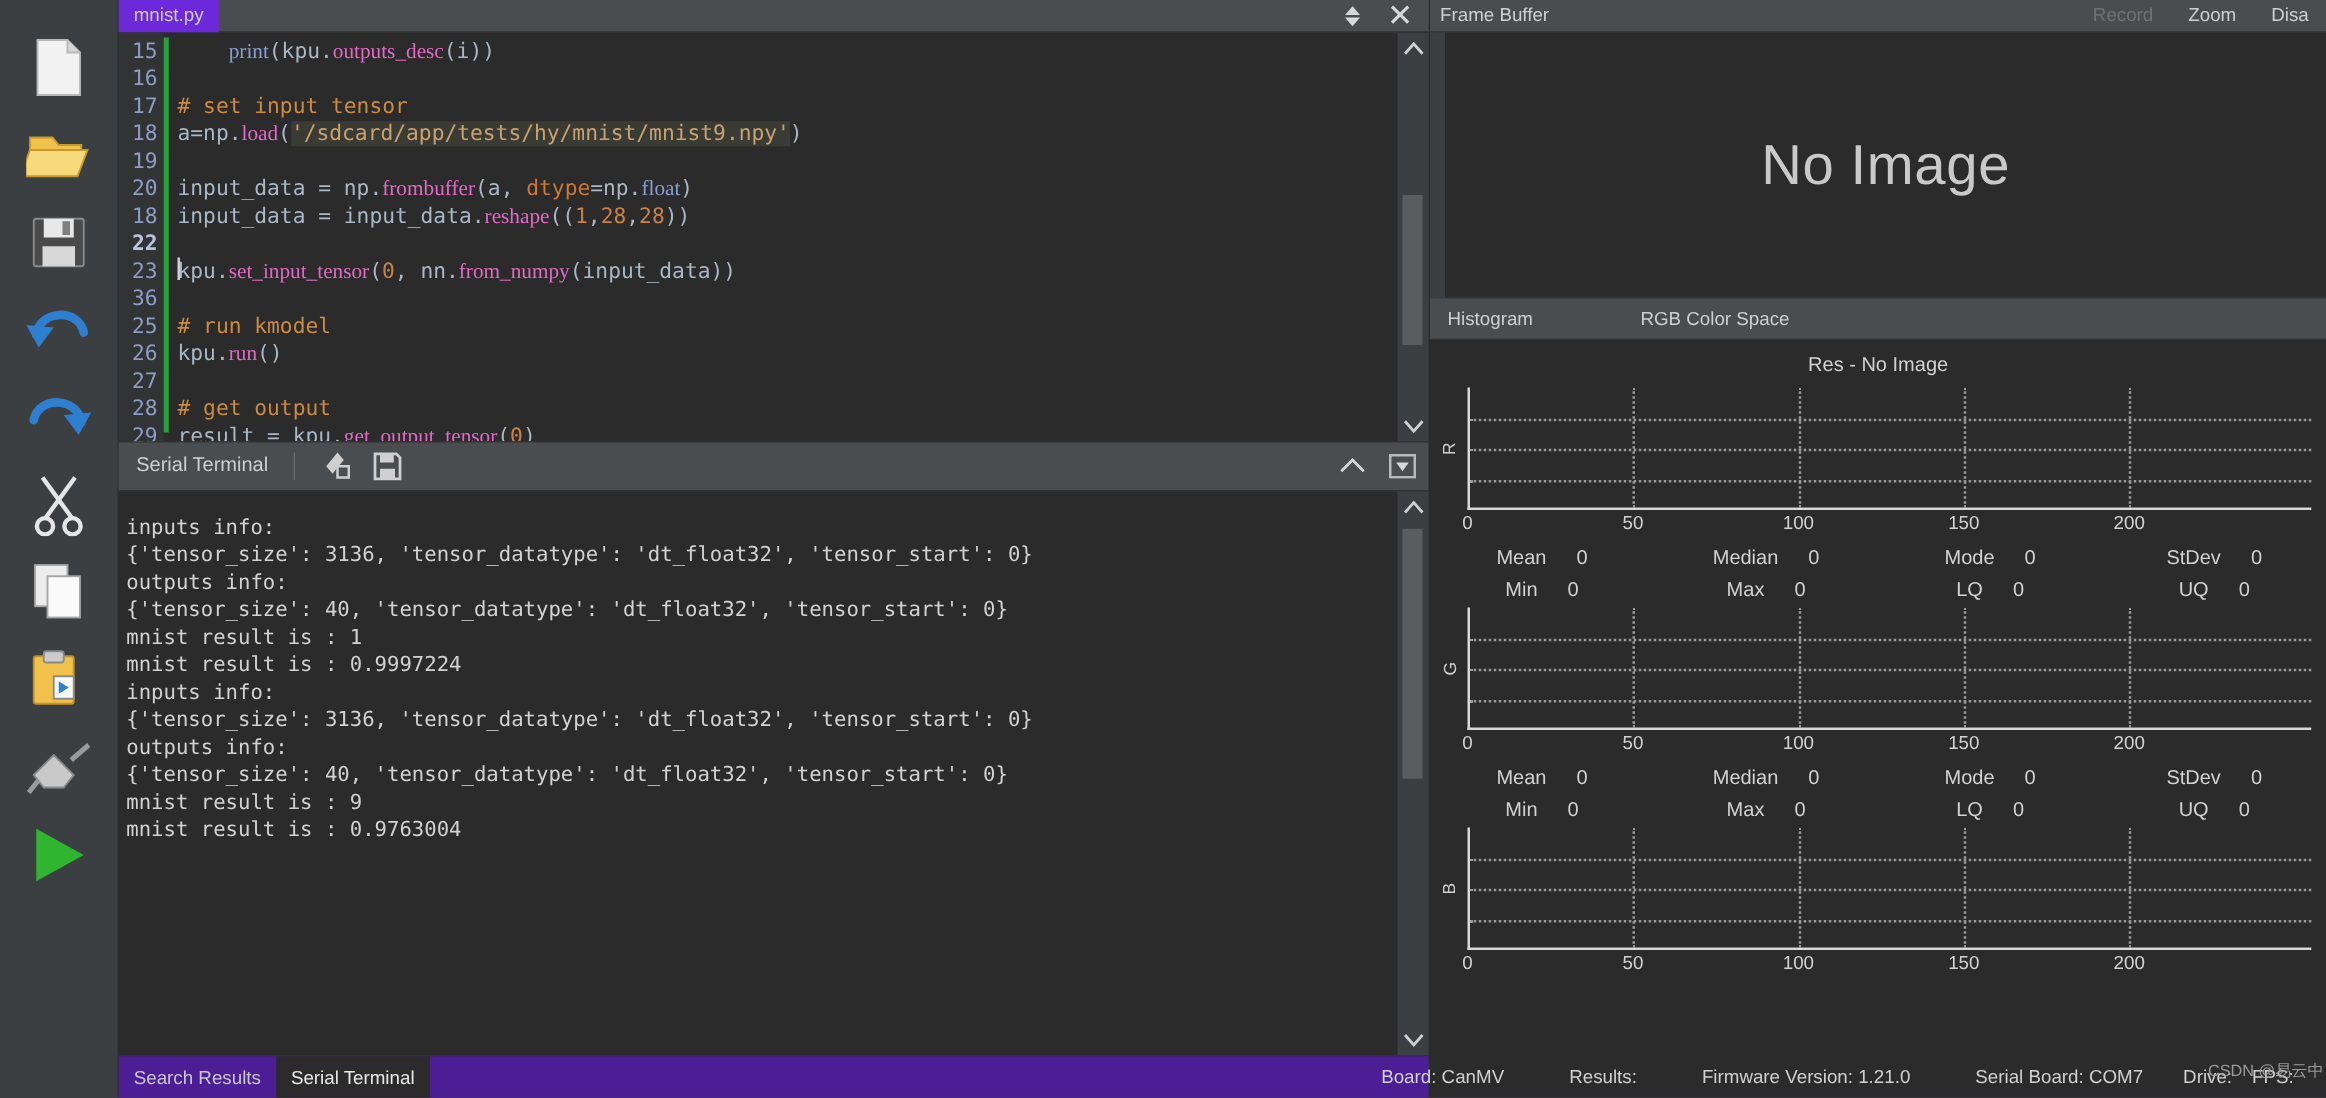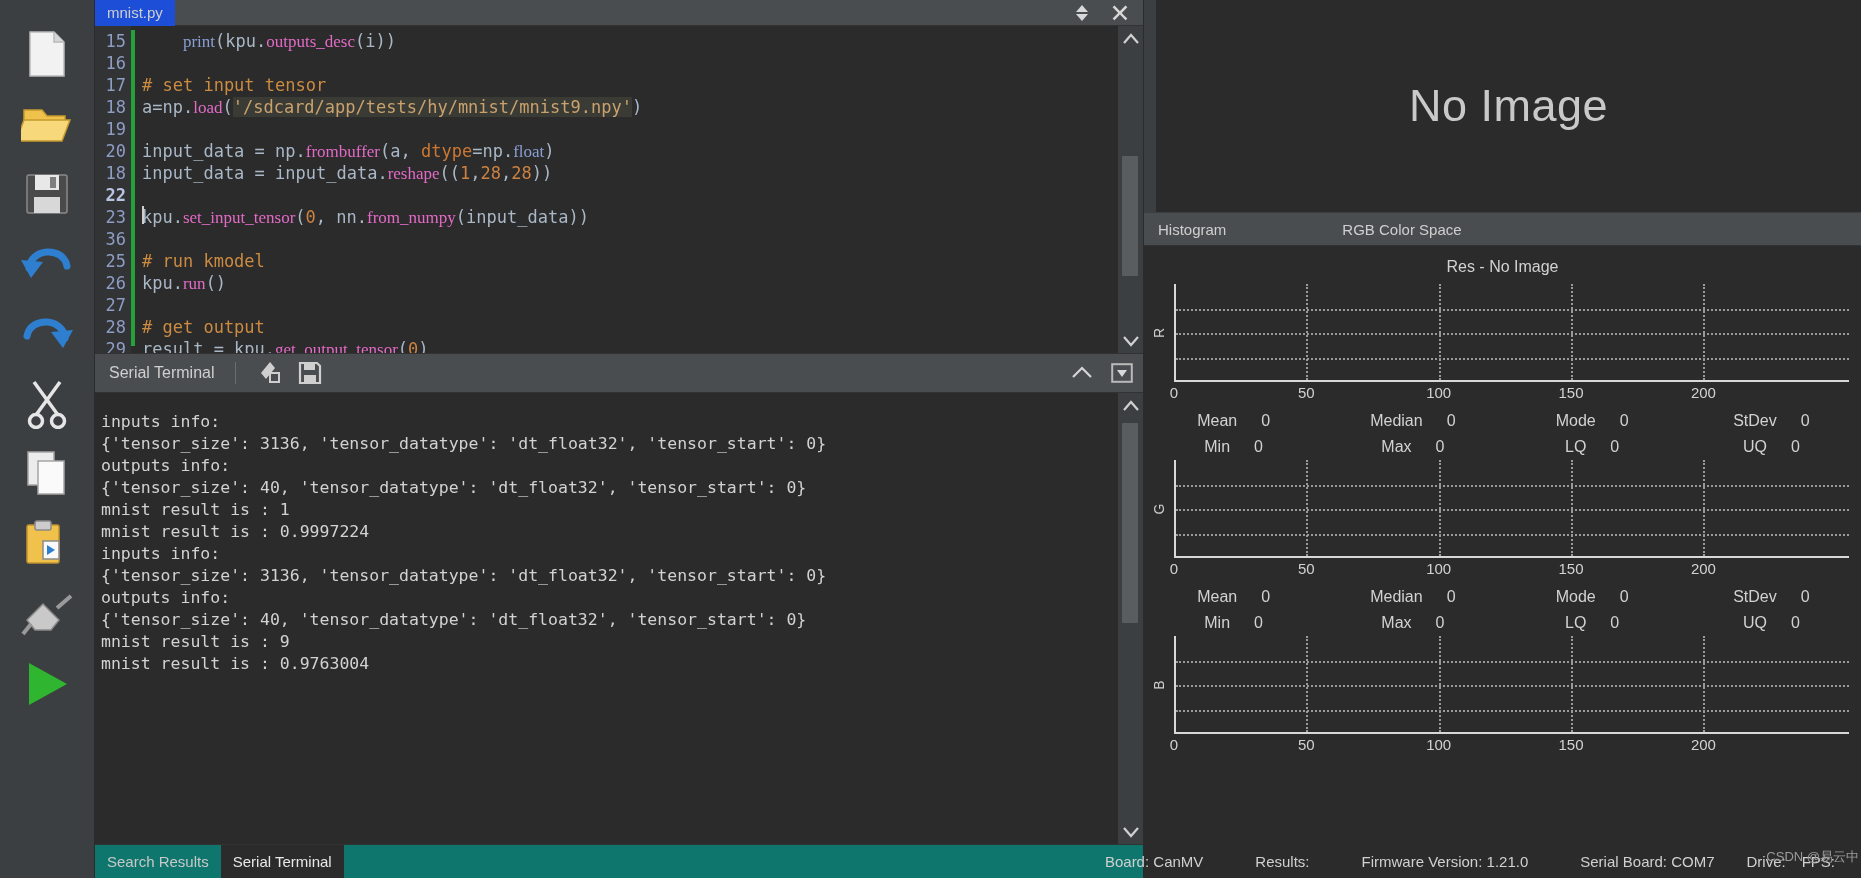--- a/index.html
+++ b/index.html
@@ -33,21 +33,21 @@
   .editor-tabbar {
     height: 26px; background: #4a4d4f;
     display: flex; align-items: center;
     border-bottom: 1px solid #323232;
     position: relative;
   }
   .editor-tabbar .filetab {
     height: 26px; padding: 0 12px;
     display: flex; align-items: center;
     font-size: 15px; color: #cfcfcf;
-    background: #1d4ed8;
+    background: #6d28d9;
   }
   .tabbar-spacer { flex: 1; }
   .tab-updown { width: 30px; display:flex; flex-direction:column; align-items:center; justify-content:center; gap:2px; cursor:pointer; }
   .tri-up { width:0;height:0;border-left:6px solid transparent;border-right:6px solid transparent;border-bottom:7px solid #d8d8d8; }
   .tri-down { width:0;height:0;border-left:6px solid transparent;border-right:6px solid transparent;border-top:7px solid #d8d8d8; }
   .tab-close { width: 46px; text-align:center; font-size: 25px; color: #d8d8d8; cursor: pointer; line-height: 26px; font-weight: 300; }
 
   
   .code-wrap { position: relative; height: 327px; background: #2b2b2b; display: flex; overflow: hidden; }
   .gutter {
@@ -97,21 +97,21 @@
 
   .term-body { flex: 1; background: #2b2b2b; display:flex; overflow:hidden; }
   .term-text {
     flex: 1; padding: 18px 0 0 6px;
     font-family: "DejaVu Sans Mono", monospace; font-size: 16.5px;
     color: #d2d2d2; white-space: pre; line-height: 22px; overflow: hidden;
   }
   .term-scroll { width: 25px; background: #3c3f41; flex:0 0 25px; position:relative; display:flex; flex-direction:column; align-items:center;}
 
   
-  .bottom-tabs { height: 34px; background: #0f766e; display:flex; align-items:center; border-top:1px solid #323232;}
+  .bottom-tabs { height: 34px; background: #4c1d95; display:flex; align-items:flex-start; border-top:1px solid #323232;}
   .btab { height: 34px; padding: 0 12px; display:flex; align-items:center; font-size:15px; color:#c8c8c8; cursor:pointer;}
   .btab.active { background: #2b2b2b; color: #e8e8e8; }
 
   
   .right { flex: 1; height: 878px; display:flex; flex-direction:column; background:#3c3f41; border-left:1px solid #2b2b2b;}
   .fb-header {
     height: 26px; background:#4a4d4f; display:flex; align-items:center;
     border-bottom:1px solid #323232; font-size:15px; color:#cfcfcf; padding-left:8px;
   }
   .fb-header .title { padding-right: 12px; }
@@ -123,21 +123,21 @@
     border-bottom: 1px solid #3c3f41;
     margin-left: 12px;
   }
   .fb-noimage { font-size: 45px; color: #c9c9c9; font-weight: 300; letter-spacing: 0.5px; }
 
   .hist-header {
     height: 33px; background:#4a4d4f; display:flex; align-items:center;
     font-size:15px; color:#cfcfcf; border-bottom:1px solid #323232;
   }
   .hist-header .h1 { padding-left: 14px; }
-  .hist-header .h2 { margin-left: 116px; }
+  .hist-header .h2 { margin-left: 86px; }
   .hist-body { flex: 1; background:#2b2b2b; display:flex; flex-direction:column; padding-top: 6px;}
   .res-line { text-align:center; font-size:16px; color:#d2d2d2; padding: 6px 0 8px 0; }
 
   .chan { display:flex; flex-direction:column; }
   .chan-row { display:flex; }
   .chan-label {
     width: 30px; display:flex; align-items:center; justify-content:center;
     font-size: 14px; color:#cfcfcf;
   }
   .chan-label span { transform: rotate(-90deg); display:block; }
@@ -337,20 +337,27 @@
       </div>
     </div>
 
     <div class="bottom-tabs">
         <div class="btab">Search Results</div>
         <div class="btab active">Serial Terminal</div>
       </div>
   </div>
 
   <div class="right">
+    <div class="fb-header">
+      <span class="title">Frame Buffer</span>
+      <span class="spacer"></span>
+      <span class="fb-act disabled">Record</span>
+      <span class="fb-act">Zoom</span>
+      <span class="fb-act">Disa</span>
+    </div>
     <div class="fb-body">
       <div class="fb-noimage">No Image</div>
     </div>
 
     <div class="hist-header">
       <span class="h1">Histogram</span>
       <span class="h2">RGB Color Space</span>
     </div>
     <div class="hist-body">
       <div class="res-line">Res - No Image</div>

